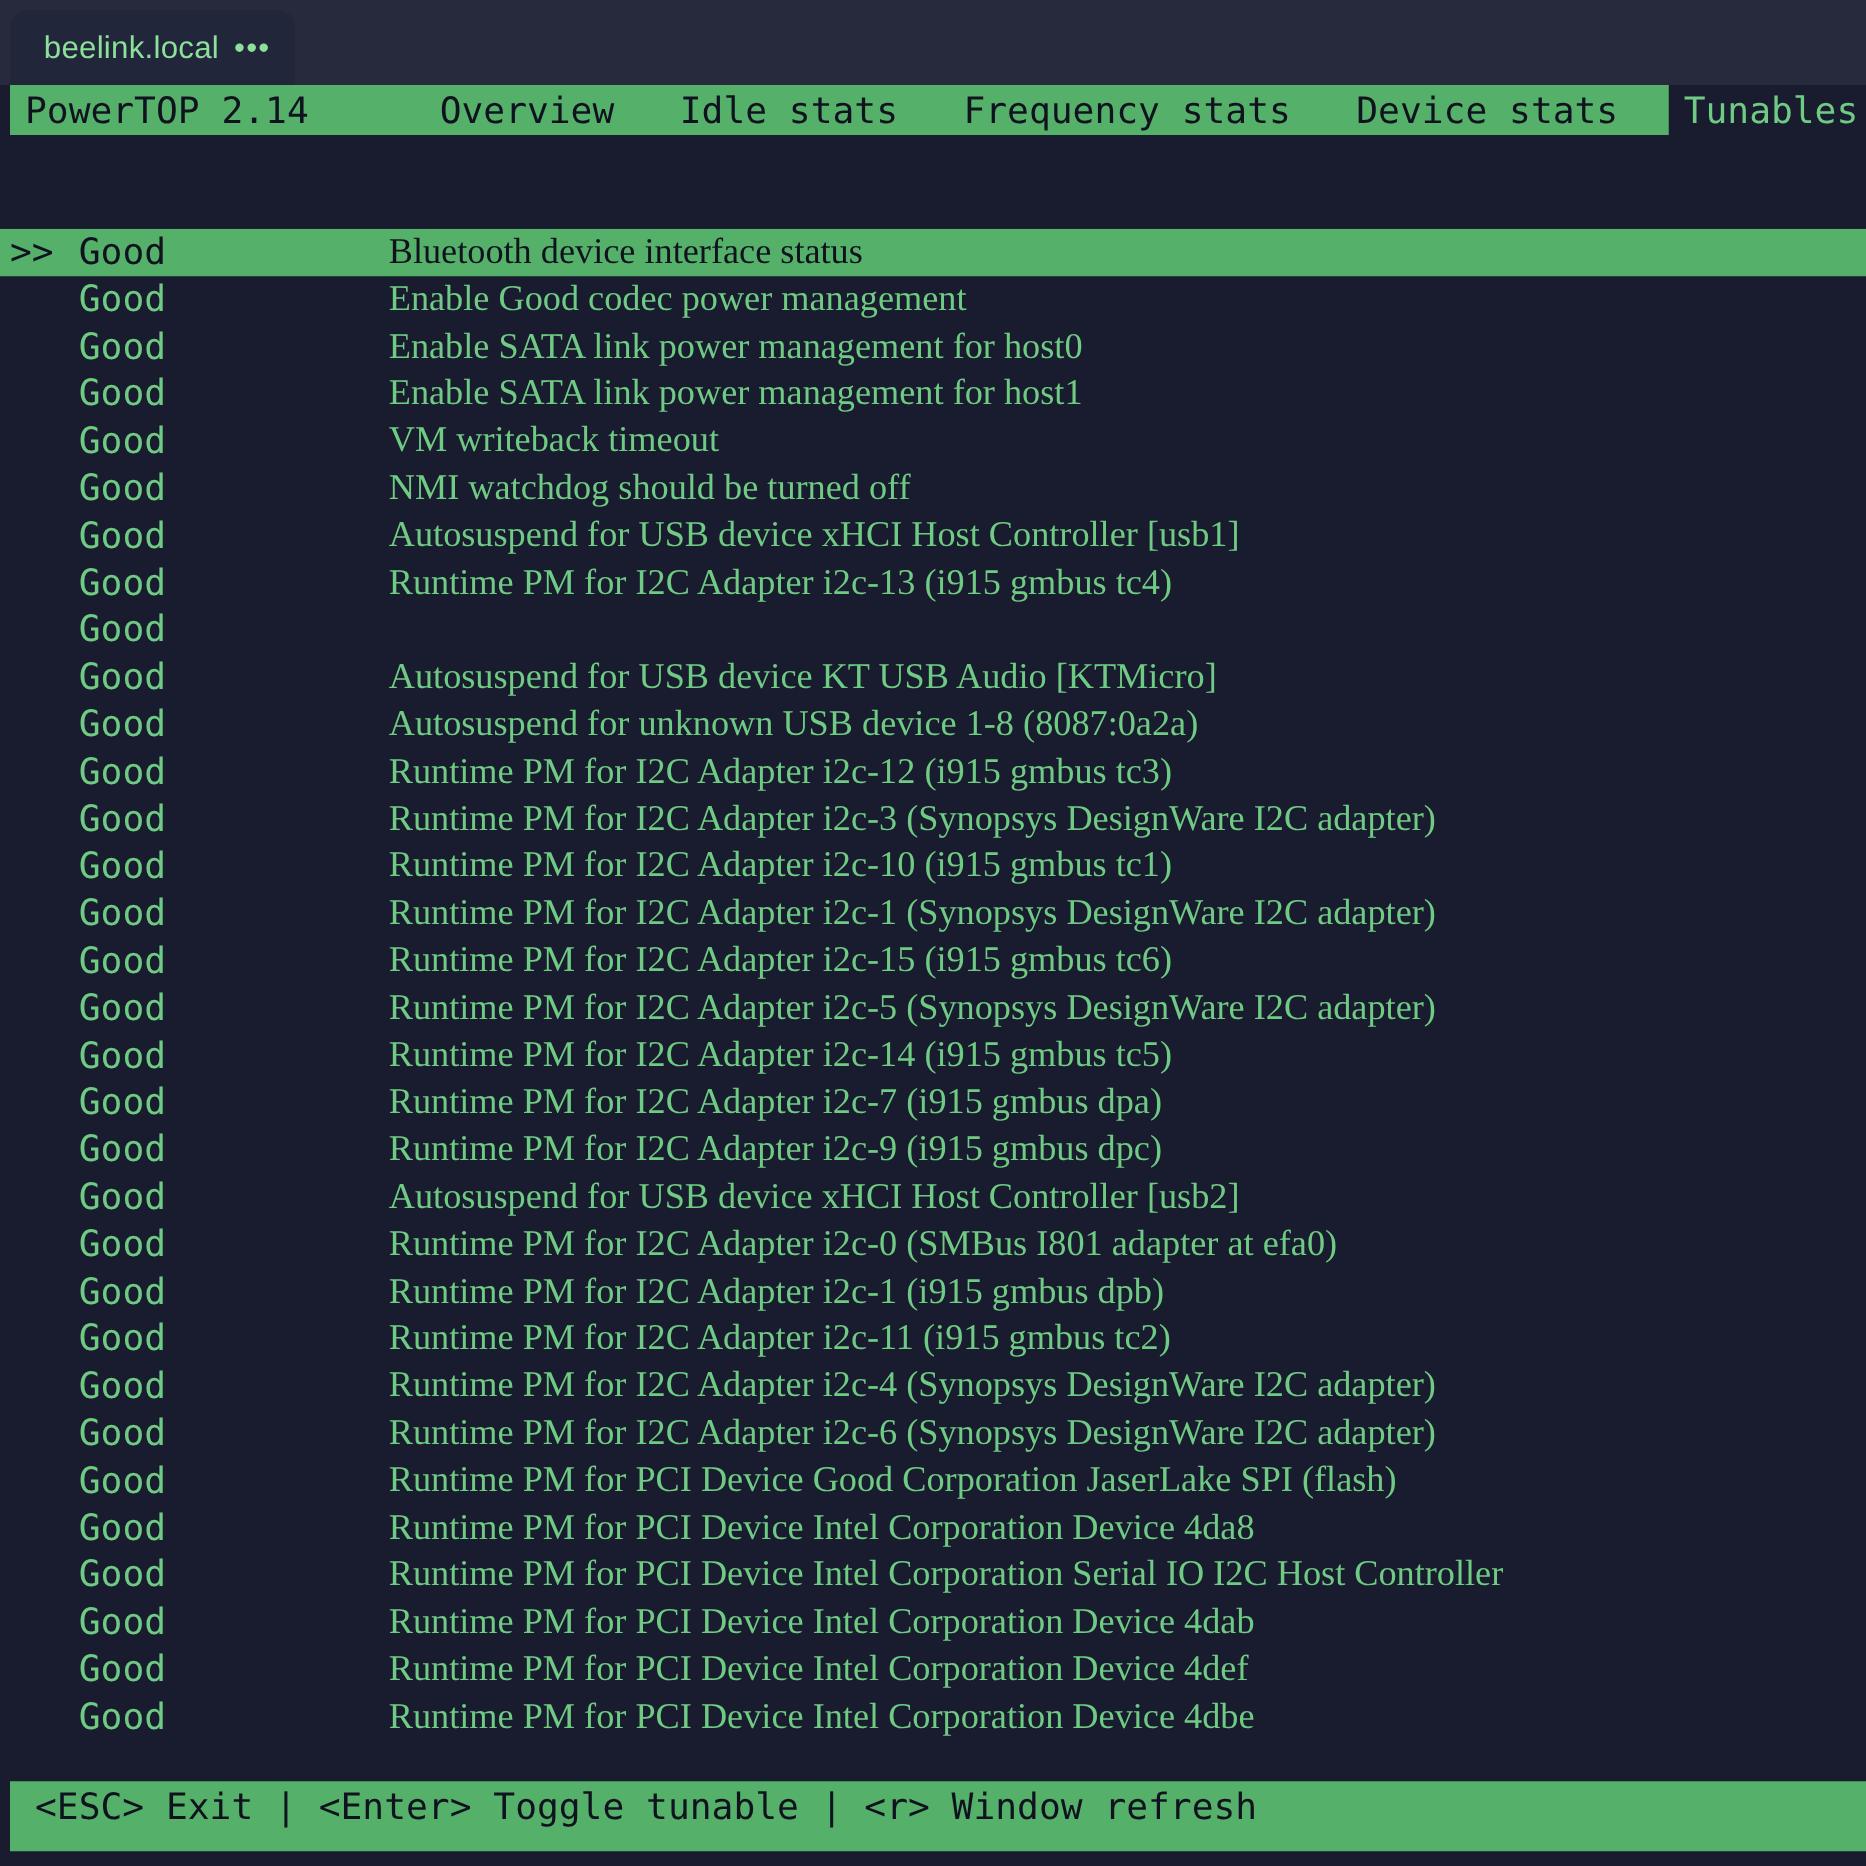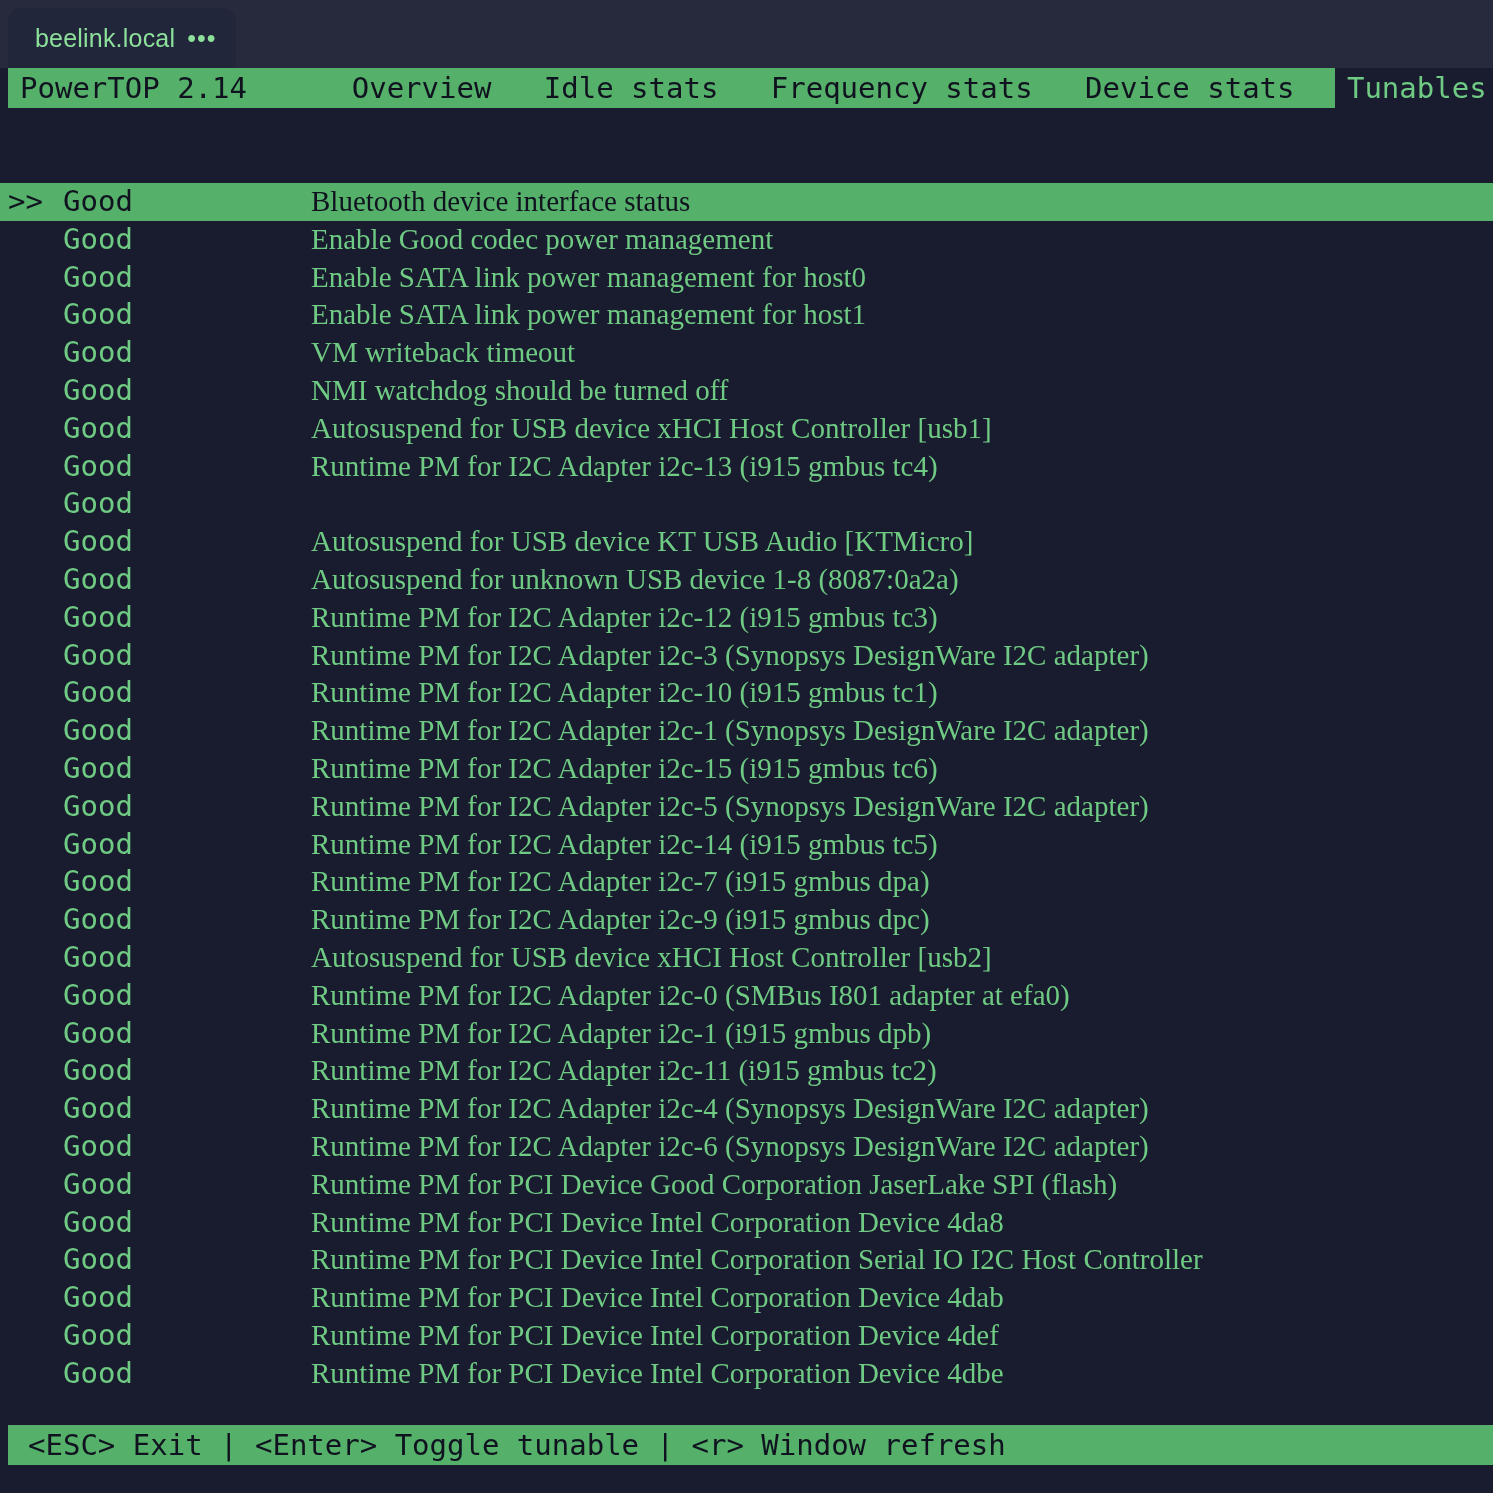--- a/index.html
+++ b/index.html
@@ -120,21 +120,21 @@
     top: 0;
     font-family: Liberation Serif, serif;
   }
 
   
   .statusbar {
     position: absolute;
     left: 8px;
     top: 1425px;
     width: 1485px;
-    height: 40px;
+    height: 56px;
     background: #55b069;
     color: #10131f;
     font-size: 29px;
     line-height: 40px;
     white-space: pre;
     padding-left: 20px;
     box-sizing: border-box;
   }
 </style>
 </head>

